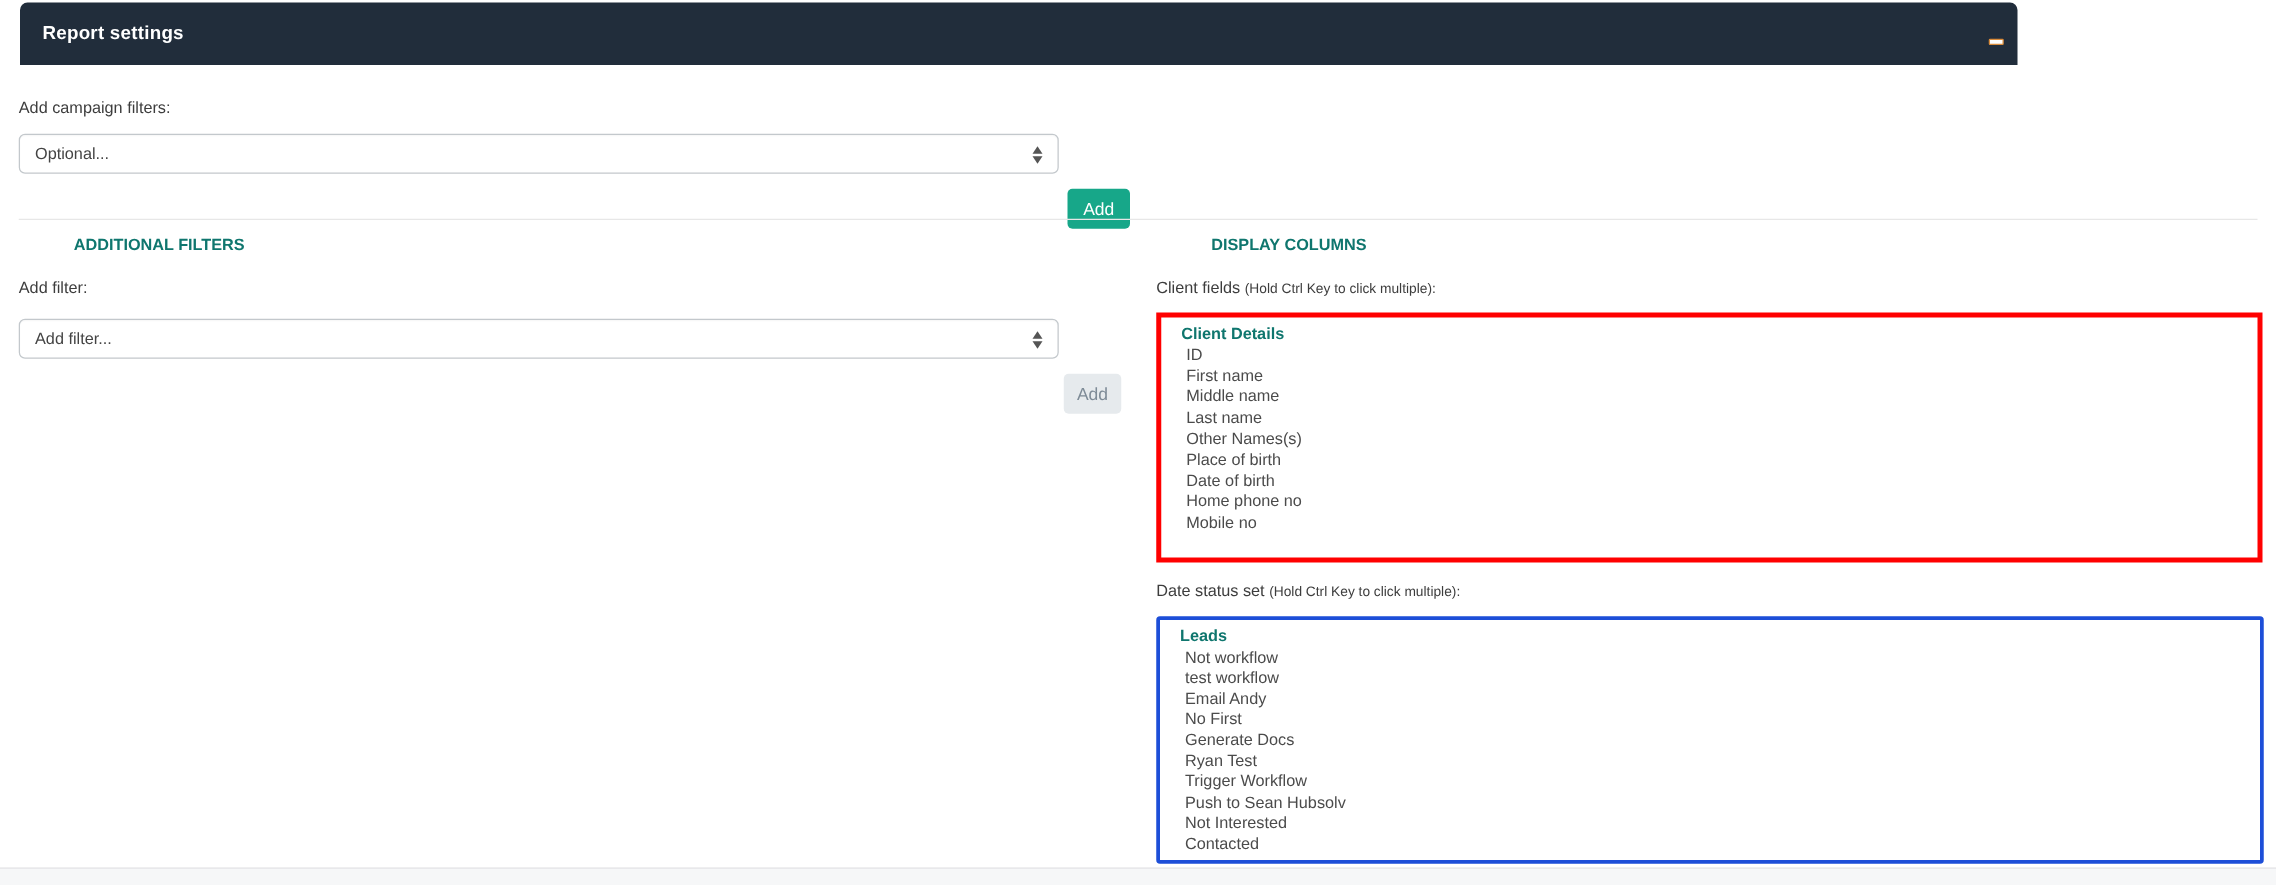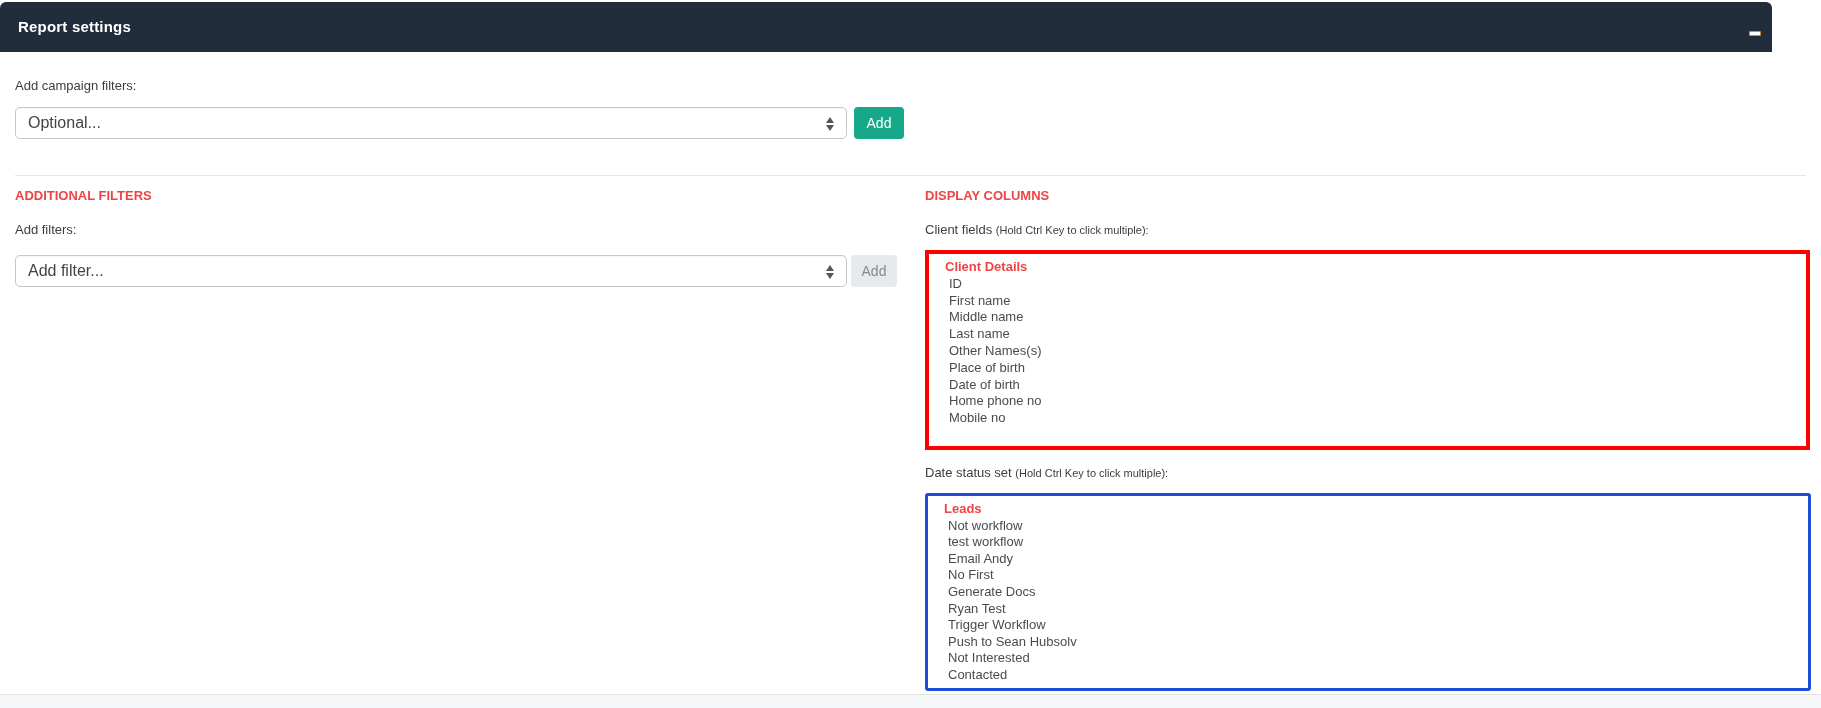--- a/index.html
+++ b/index.html
@@ -10,21 +10,21 @@
   }
   *{box-sizing:border-box;margin:0;padding:0;}
   html,body{width:1821px;height:708px;overflow:hidden;}
   body{
     background:#ffffff;
     font-family:"Liberation Sans","DejaVu Sans",sans-serif;
     color:#404040;
     position:relative;
   }
   .panel-header{
-    position:absolute;left:0;top:2px;width:1772px;height:50px;
+    position:absolute;left:16px;top:2px;width:1598px;height:50px;
     background:var(--header-bg);
     border-radius:6px 6px 0 0;
   }
   .panel-title{
     position:absolute;left:18px;top:16px;
     font-size:15px;font-weight:bold;color:#ffffff;letter-spacing:.2px;
   }
   .collapse-btn{
     position:absolute;right:11px;top:29px;
     width:12px;height:5px;background:#fdfdfd;
@@ -37,63 +37,64 @@
   .page-footer-strip{
     position:absolute;left:0;bottom:0;width:1821px;height:14px;
     background:var(--page-bg);
     border-top:1px solid #e3e4e6;
   }
   .field-label{
     position:absolute;font-size:13px;color:#3d3d3d;text-align:center;
   }
   .field-label .hint{font-size:11px;}
   .section-heading{
-    position:absolute;font-size:13px;font-weight:bold;color:#ef4444;
+    position:absolute;font-size:13px;font-weight:bold;color:#0f766e;margin-left:44px;
   }
   .divider{
     position:absolute;left:15px;top:123px;width:1791px;height:0;
     border-top:1px solid #e7e7e7;
   }
   
   .select{
     position:absolute;height:32px;background:#fff;
     border:1px solid #c3c8cc;border-radius:5px;
-    font-size:16px;color:#444;line-height:30px;
+    font-size:13px;color:#444;line-height:30px;
     padding:0 28px 0 12px;cursor:pointer;
     box-shadow:inset 0 1px 1px rgba(0,0,0,.03);
   }
   .stepper{
     position:absolute;right:11px;top:8px;width:9px;height:16px;
   }
   .stepper:before,.stepper:after{
     content:"";position:absolute;left:0;
     border-left:4.5px solid transparent;border-right:4.5px solid transparent;
   }
   .stepper:before{top:1px;border-bottom:6px solid #555;}
   .stepper:after{bottom:1px;border-top:6px solid #555;}
   .btn{
     position:absolute;height:32px;width:50px;
     border:none;border-radius:4px;font-size:14px;line-height:32px;
     text-align:center;cursor:pointer;
     font-family:"Liberation Sans","DejaVu Sans",sans-serif;
+    margin-top:44px;
   }
   .btn-green{background:var(--accent-green);color:#ffffff;}
   .btn-gray{background:#e6eaed;color:#7e8b97;}
   
   .listbox{
     position:absolute;background:#fff;overflow:hidden;
     border:3px solid #1d4ed8;border-radius:3px;
     font-size:13px;color:#4b4b4b;
     padding:5px 0 0 0;
   }
   .listbox.highlighted{
     border:4px solid var(--highlight-red);border-radius:0;
   }
   .group-label{
-    font-weight:bold;color:#ef4444;padding-left:16px;line-height:16.8px;
+    font-weight:bold;color:#0f766e;padding-left:16px;line-height:16.8px;
     white-space:nowrap;
   }
   .listbox .opt{
     padding-left:20px;line-height:16.8px;white-space:nowrap;cursor:default;
   }
   .lb-tall .group-label,.lb-tall .opt{line-height:16.6px;}
 </style>
 </head>
 <body>
 
@@ -109,21 +110,21 @@
     <div class="field-label" style="left:15px;top:26px;">Add campaign filters:</div>
     <div class="select" style="left:15px;top:55px;width:832px;">
       <span>Optional...</span>
       <span class="stepper"></span>
     </div>
     <button class="btn btn-green" style="left:854px;top:55px;">Add</button>
 
     <div class="divider"></div>
 
     <div class="section-heading" style="left:15px;top:136px;">ADDITIONAL FILTERS</div>
-    <div class="field-label" style="left:15px;top:170px;">Add filters:</div>
+    <div class="field-label" style="left:15px;top:170px;">Add filter:</div>
     <div class="select" style="left:15px;top:203px;width:832px;">
       <span>Add filter...</span>
       <span class="stepper"></span>
     </div>
     <button class="btn btn-gray" style="left:851px;top:203px;width:46px;">Add</button>
 
     <div class="section-heading" style="left:925px;top:136px;">DISPLAY COLUMNS</div>
 
     <div class="field-label" style="left:925px;top:170px;">
       <span>Client fields</span>

